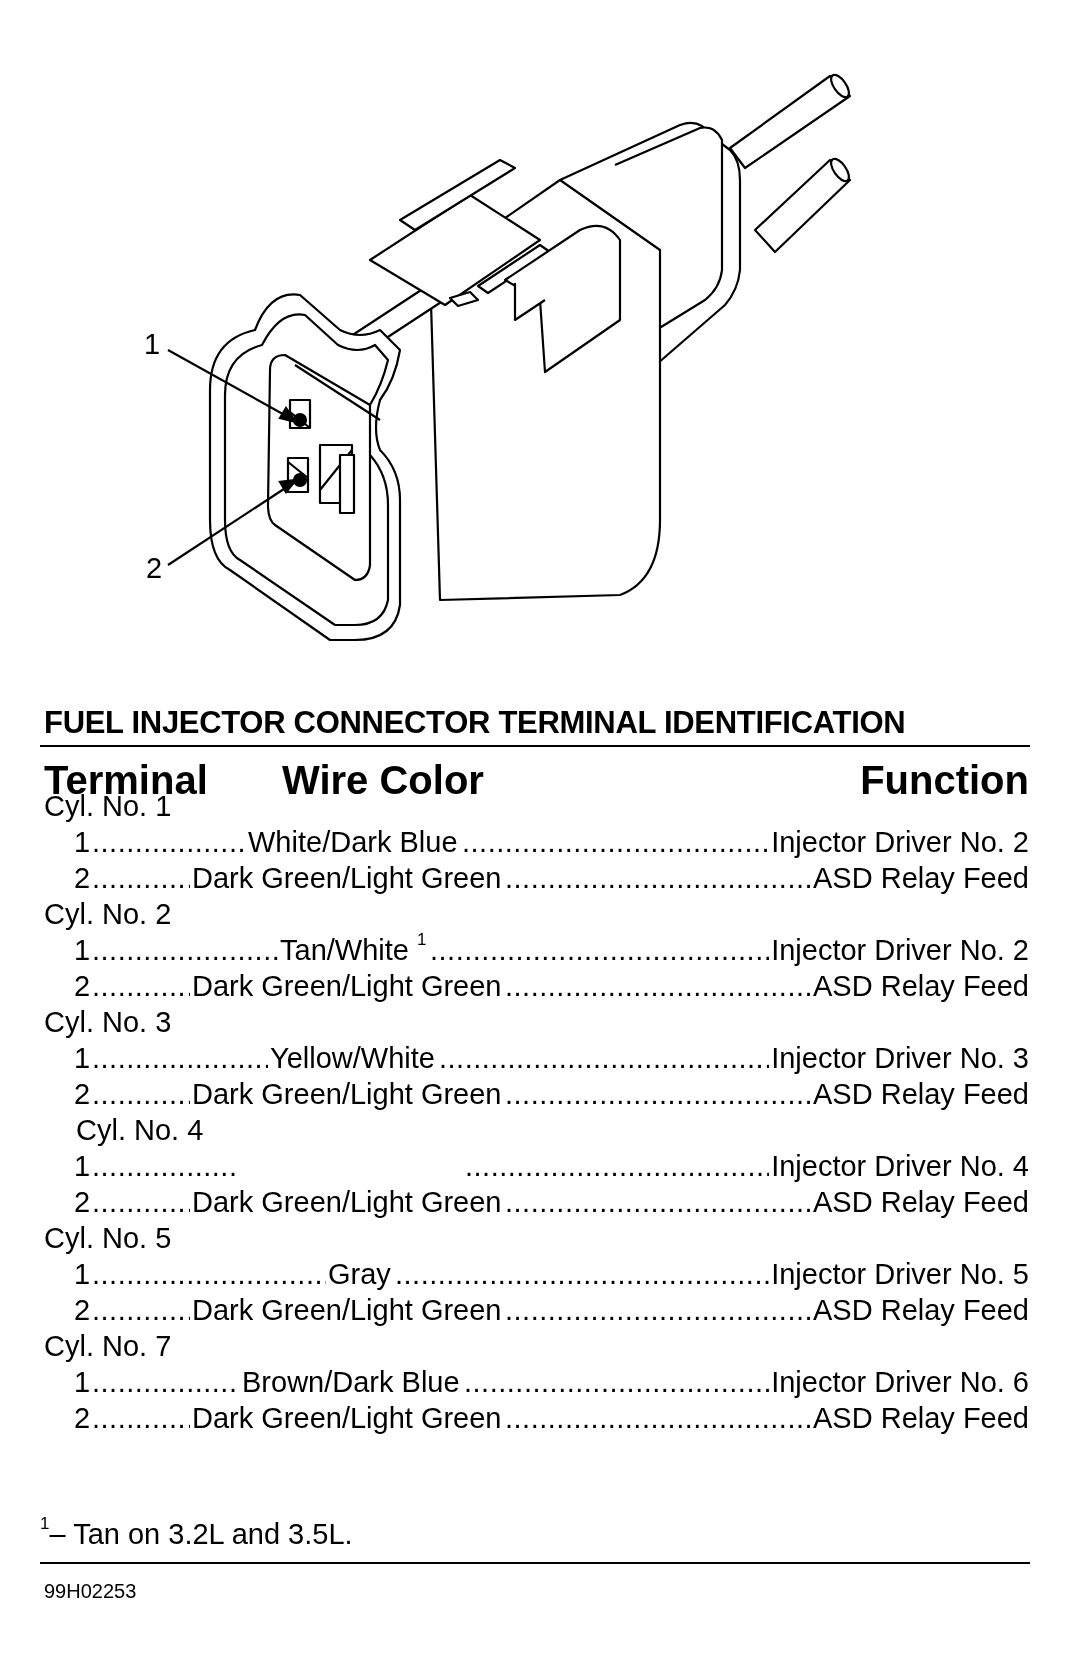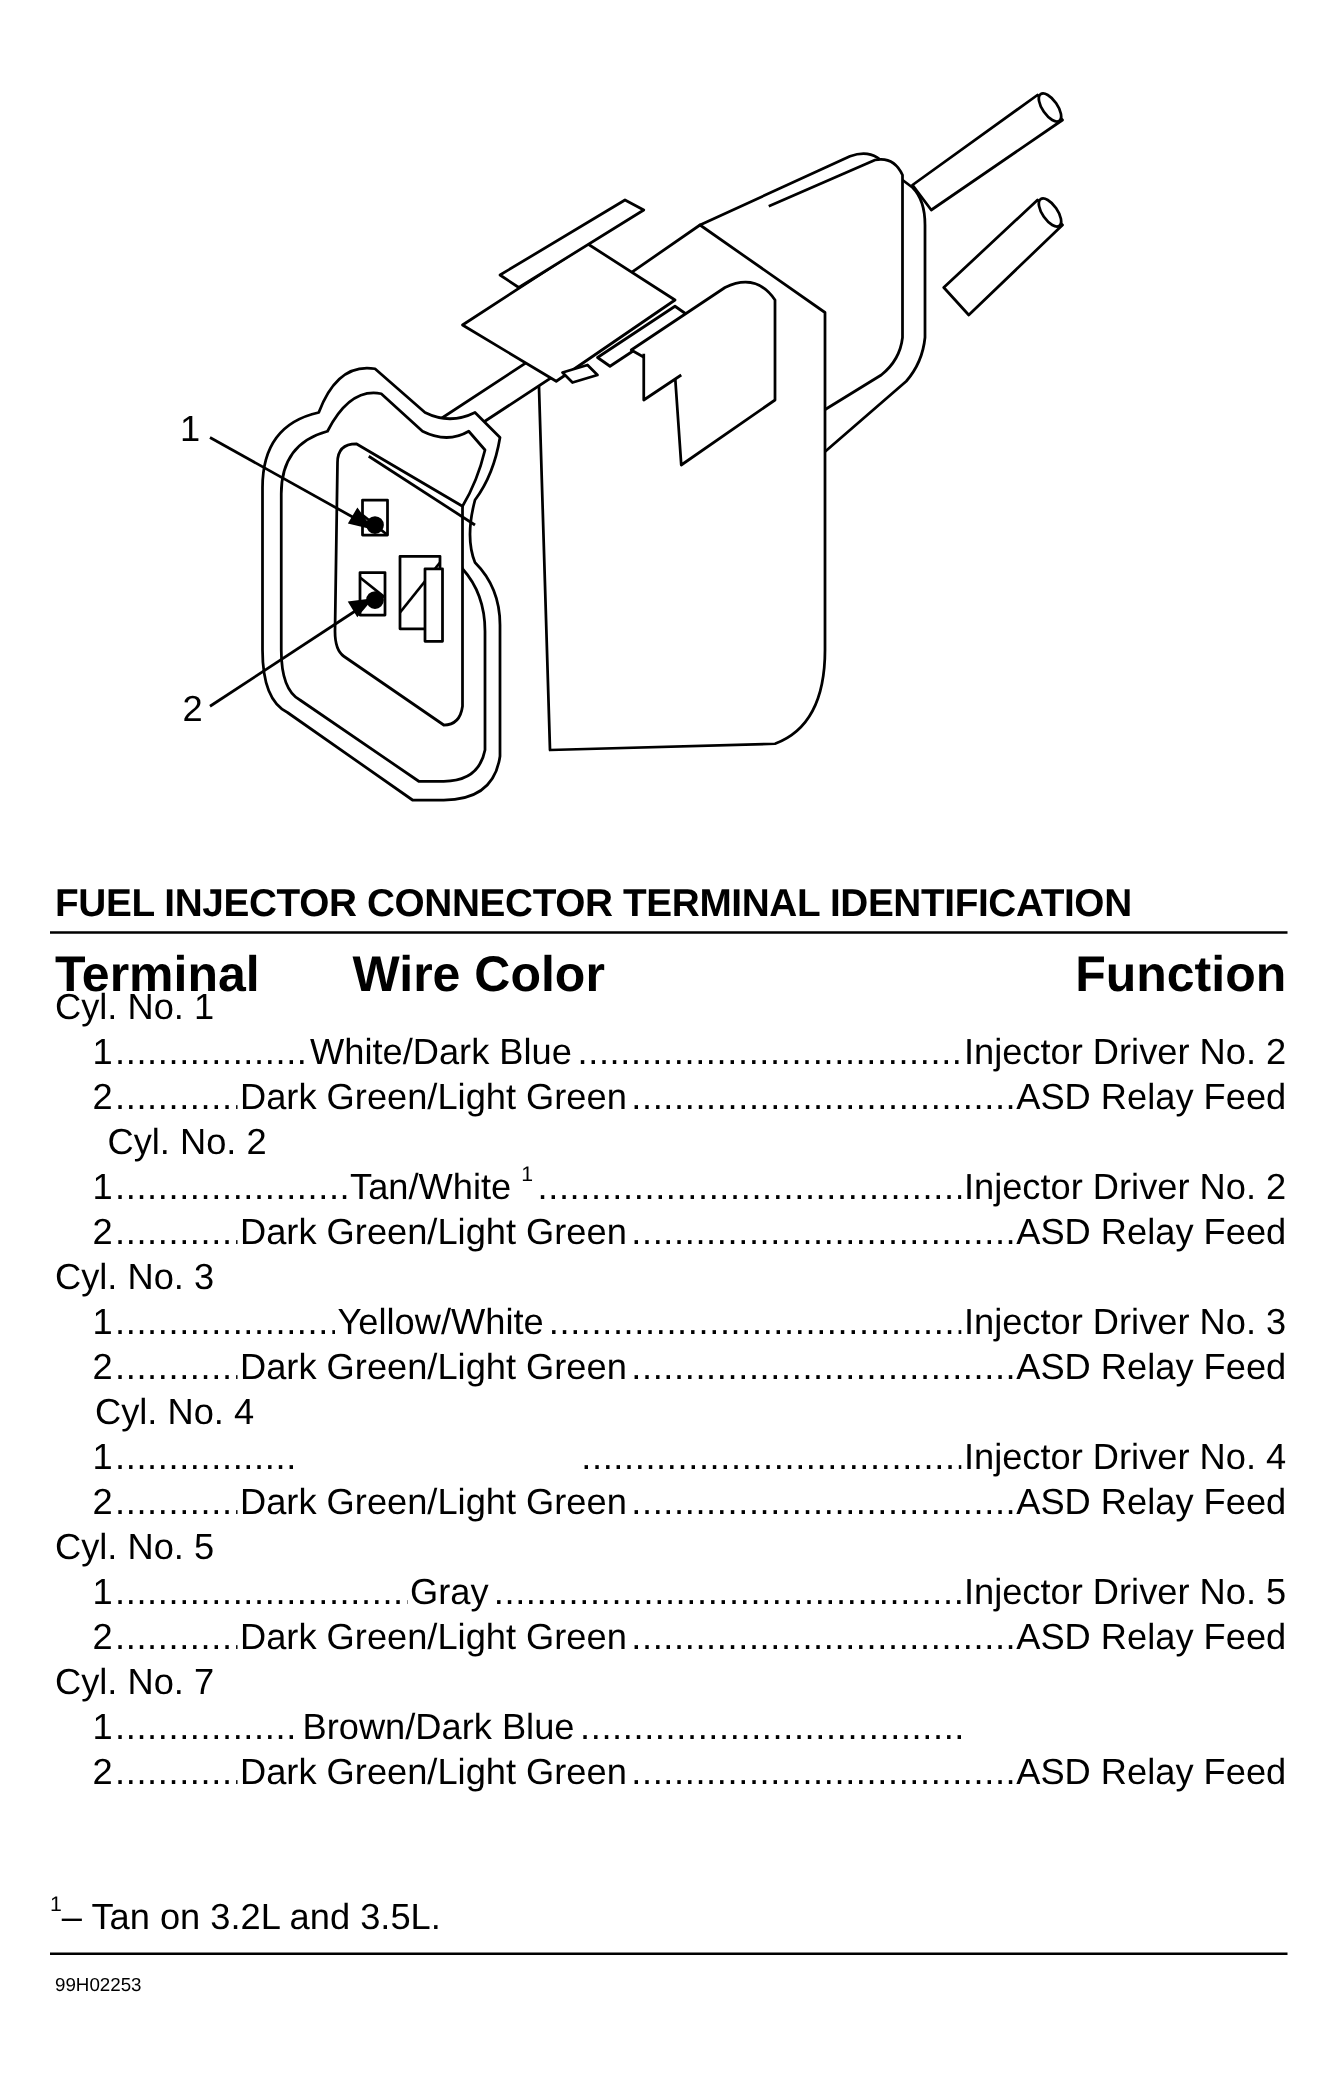--- a/index.html
+++ b/index.html
@@ -11,21 +11,21 @@
   .hdr{position:absolute;top:758px;font-size:40px;font-weight:bold;}
   .cyl{position:absolute;left:44px;font-size:29px;white-space:nowrap;}
   .row{position:absolute;left:74px;width:955px;height:36px;font-size:29px;white-space:nowrap;}
   .row .term{position:absolute;left:0;top:0;}
   .row .color{position:absolute;top:0;}
   .row .func{position:absolute;right:0;top:0;}
   .row .dots1{position:absolute;top:0;overflow:hidden;letter-spacing:0.5px;}
   .row .dots2{position:absolute;top:0;overflow:hidden;letter-spacing:0.5px;}
   sup{font-size:17px;vertical-align:top;position:relative;top:-4px;}
   #footnote{position:absolute;left:40px;top:1518px;font-size:29px;white-space:nowrap;}
-  #figid{position:absolute;left:44px;top:1580px;font-size:15px;}
+  #figid{position:absolute;left:44px;top:1580px;font-size:20px;}
 </style>
 </head>
 <body>
 
 <svg id="diagram" viewBox="0 0 1067 660" xmlns="http://www.w3.org/2000/svg">
   <g fill="#fff" stroke="#000" stroke-width="2.2" stroke-linejoin="round">
 
     <g>
       <path d="M730,148 L830,76 L850,96 L745,168 Z"></path>
       <ellipse cx="840" cy="86" rx="6" ry="13" transform="rotate(-35 840 86)"></ellipse>
@@ -94,21 +94,21 @@
       <span class="dots2" style="left: 388px; width: 307px;">................................................................................</span>
       <span class="func">Injector Driver No. 2</span>
     </div>
     <div class="row" style="top: 862px;">
       <span class="term">2</span>
       <span class="dots1" style="left:18px;width:98px">............................................................</span>
       <span class="color" style="left:118px"><span>Dark Green/Light Green</span></span>
       <span class="dots2" style="left: 431px; width: 306px;">................................................................................</span>
       <span class="func">ASD Relay Feed</span>
     </div>
-    <div class="cyl" style="top: 898px; margin-left: 42px;">Cyl. No. 2</div>
+    <div class="cyl" style="top: 898px;">Cyl. No. 2</div>
     <div class="row" style="top: 934px;">
       <span class="term">1</span>
       <span class="dots1" style="left:18px;width:186px">............................................................</span>
       <span class="color" style="left:206px"><span>Tan/White</span> <sup>1</sup></span>
       <span class="dots2" style="left: 356px; width: 339px;">................................................................................</span>
       <span class="func">Injector Driver No. 2</span>
     </div>
     <div class="row" style="top: 970px;">
       <span class="term">2</span>
       <span class="dots1" style="left:18px;width:98px">............................................................</span>
@@ -159,20 +159,21 @@
       <span class="color" style="left:118px"><span>Dark Green/Light Green</span></span>
       <span class="dots2" style="left: 431px; width: 306px;">................................................................................</span>
       <span class="func">ASD Relay Feed</span>
     </div>
     <div class="cyl" style="top: 1330px;">Cyl. No. 7</div>
     <div class="row" style="top: 1366px;">
       <span class="term">1</span>
       <span class="dots1" style="left:18px;width:148px">............................................................</span>
       <span class="color" style="left:168px"><span>Brown/Dark Blue</span></span>
       <span class="dots2" style="left: 390px; width: 305px;">................................................................................</span>
+      <span class="func">Injector Driver No. 6</span>
     </div>
     <div class="row" style="top: 1402px;">
       <span class="term">2</span>
       <span class="dots1" style="left:18px;width:98px">............................................................</span>
       <span class="color" style="left:118px"><span>Dark Green/Light Green</span></span>
       <span class="dots2" style="left: 431px; width: 306px;">................................................................................</span>
       <span class="func">ASD Relay Feed</span>
     </div>
   </div>
 

